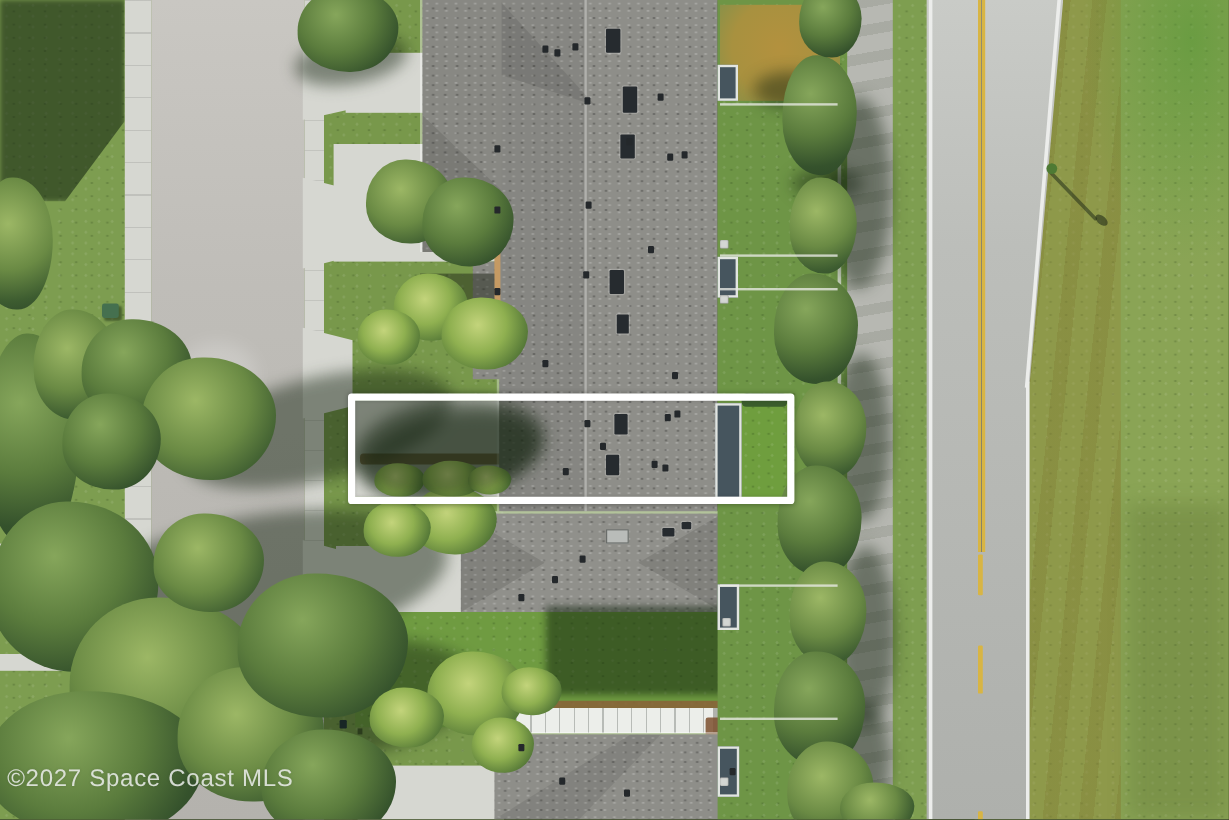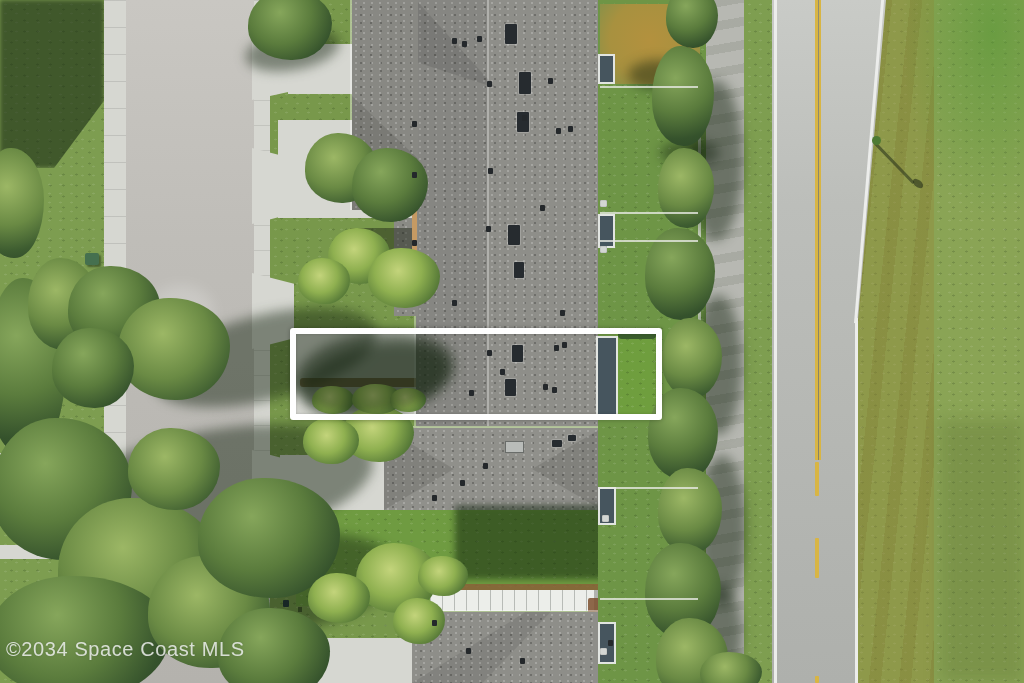--- a/index.html
+++ b/index.html
@@ -224,14 +224,14 @@
       <div class="ac" style="left: 600px; top: 200px; width: 7px; height: 7px;"></div>
       <div class="ac" style="left: 600px; top: 246px; width: 7px; height: 7px;"></div>
       <div class="ac" style="left: 602px; top: 515px; width: 7px; height: 7px;"></div>
       <div class="ac" style="left: 600px; top: 648px; width: 7px; height: 7px;"></div>
       <div class="dash" style="left: 815px; top: 462px; width: 4px; height: 34px;"></div>
       <div class="dash" style="left: 815px; top: 538px; width: 4px; height: 40px;"></div>
       <div class="dash" style="left: 815px; top: 676px; width: 4px; height: 7px;"></div>
     </div>
 
   <div id="highlight-box"></div>
-  <div id="watermark">©2034 Space Coast MLS</div>
+  <div id="watermark">©2027 Space Coast MLS</div>
 </div>
 
 </body></html>

